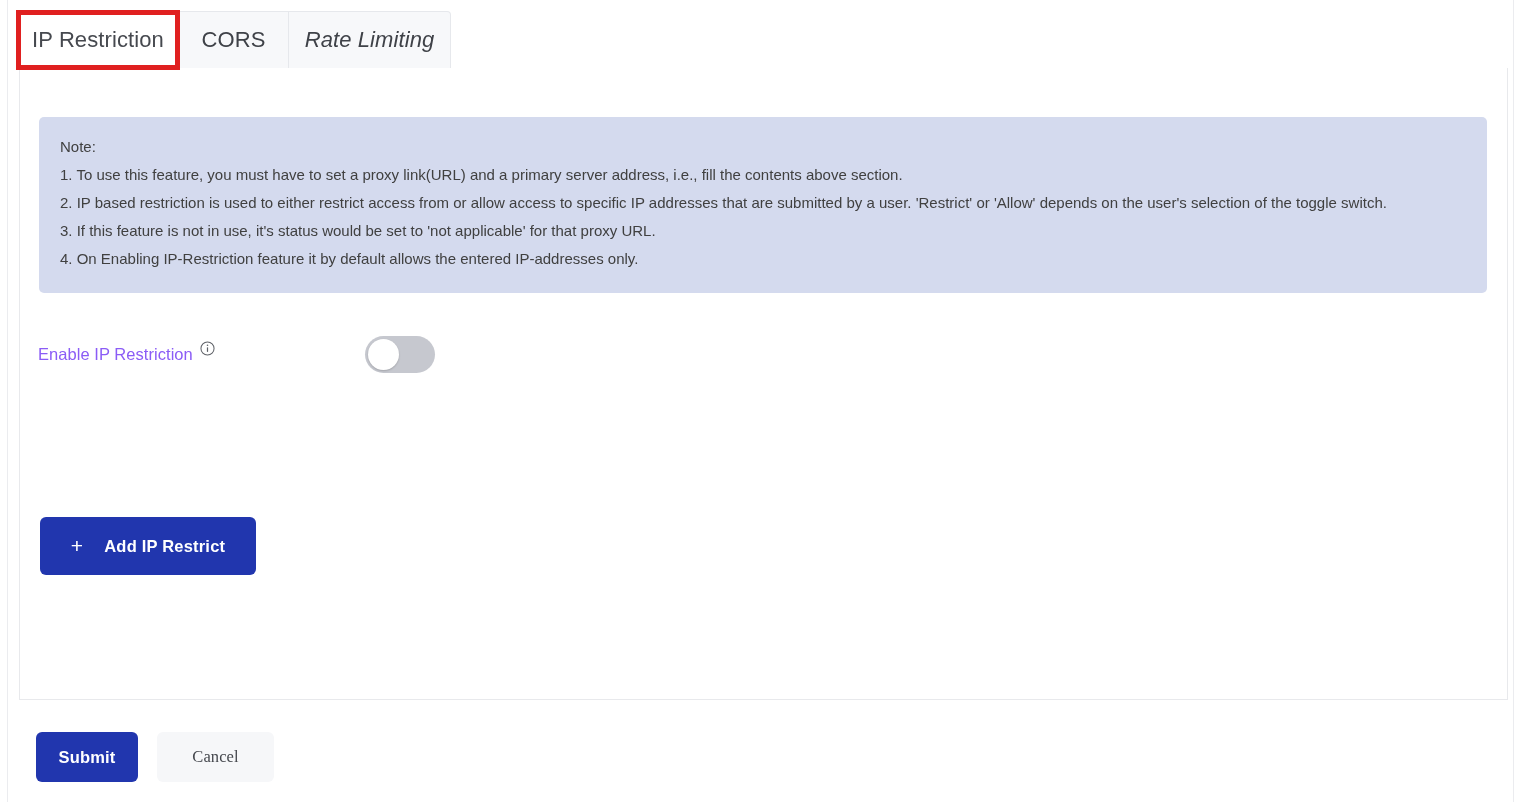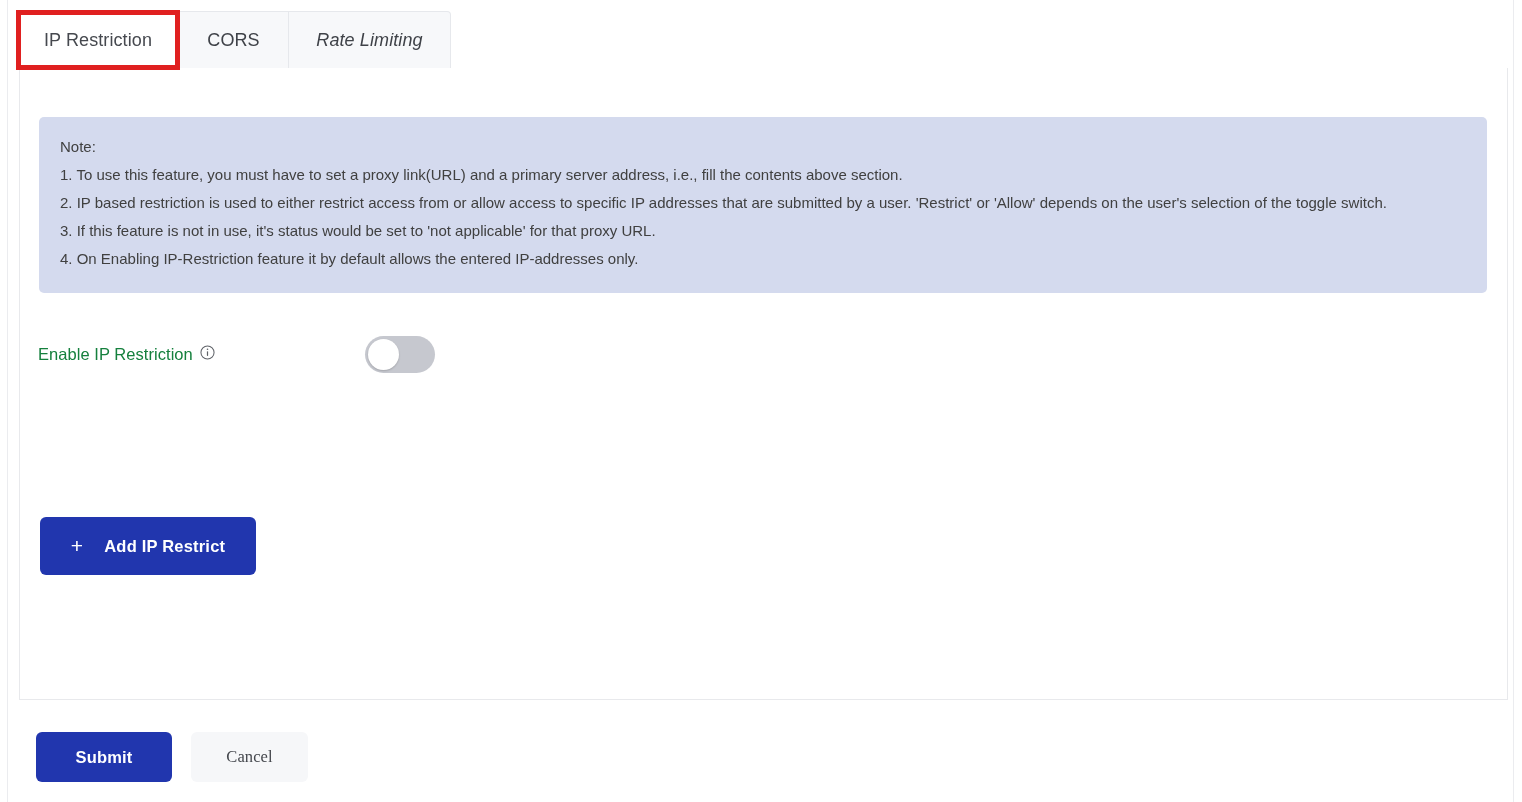--- a/index.html
+++ b/index.html
@@ -45,21 +45,21 @@
     top: 11px;
     height: 58px;
     display: flex;
     align-items: stretch;
   }
   .tab {
     display: flex;
     align-items: center;
     justify-content: center;
     height: 58px;
-    font-size: 18px;
+    font-size: 22px;
     color: #3f4248;
     background: #f7f8fa;
     border: 1px solid #e6e8ec;
     border-bottom: 1px solid #e6e8ec;
     letter-spacing: .1px;
     cursor: pointer;
     user-select: none;
   }
   .tab + .tab { border-left: none; }
   .tab.active {
@@ -117,23 +117,23 @@
     left: 18px;
     display: flex;
     align-items: center;
   }
   .row-enable  { top: 268px; }
   .row-restrict{ top: 357px; }
 
   .field-label {
     width: 327px;
     font-size: 16.5px;
-    color: #15803d;
-    display: flex;
-    align-items: center;
+    color: #8b5cf6;
+    display: flex;
+    align-items: flex-start;
     gap: 7px;
     letter-spacing: .05px;
   }
   .info-icon {
     display: inline-flex;
     align-items: center;
     justify-content: center;
     width: 15px;
     height: 15px;
     flex: 0 0 15px;
@@ -194,21 +194,21 @@
   
   .footer {
     position: absolute;
     left: 36px;
     top: 732px;
     display: flex;
     align-items: center;
     gap: 19px;
   }
   .btn-submit {
-    width: 136px;
+    width: 102px;
     height: 50px;
     background: #2136ae;
     border: none;
     border-radius: 6px;
     color: #ffffff;
     font-size: 16.5px;
     font-weight: bold;
     font-family: "Liberation Sans", sans-serif;
     cursor: pointer;
     letter-spacing: .2px;

